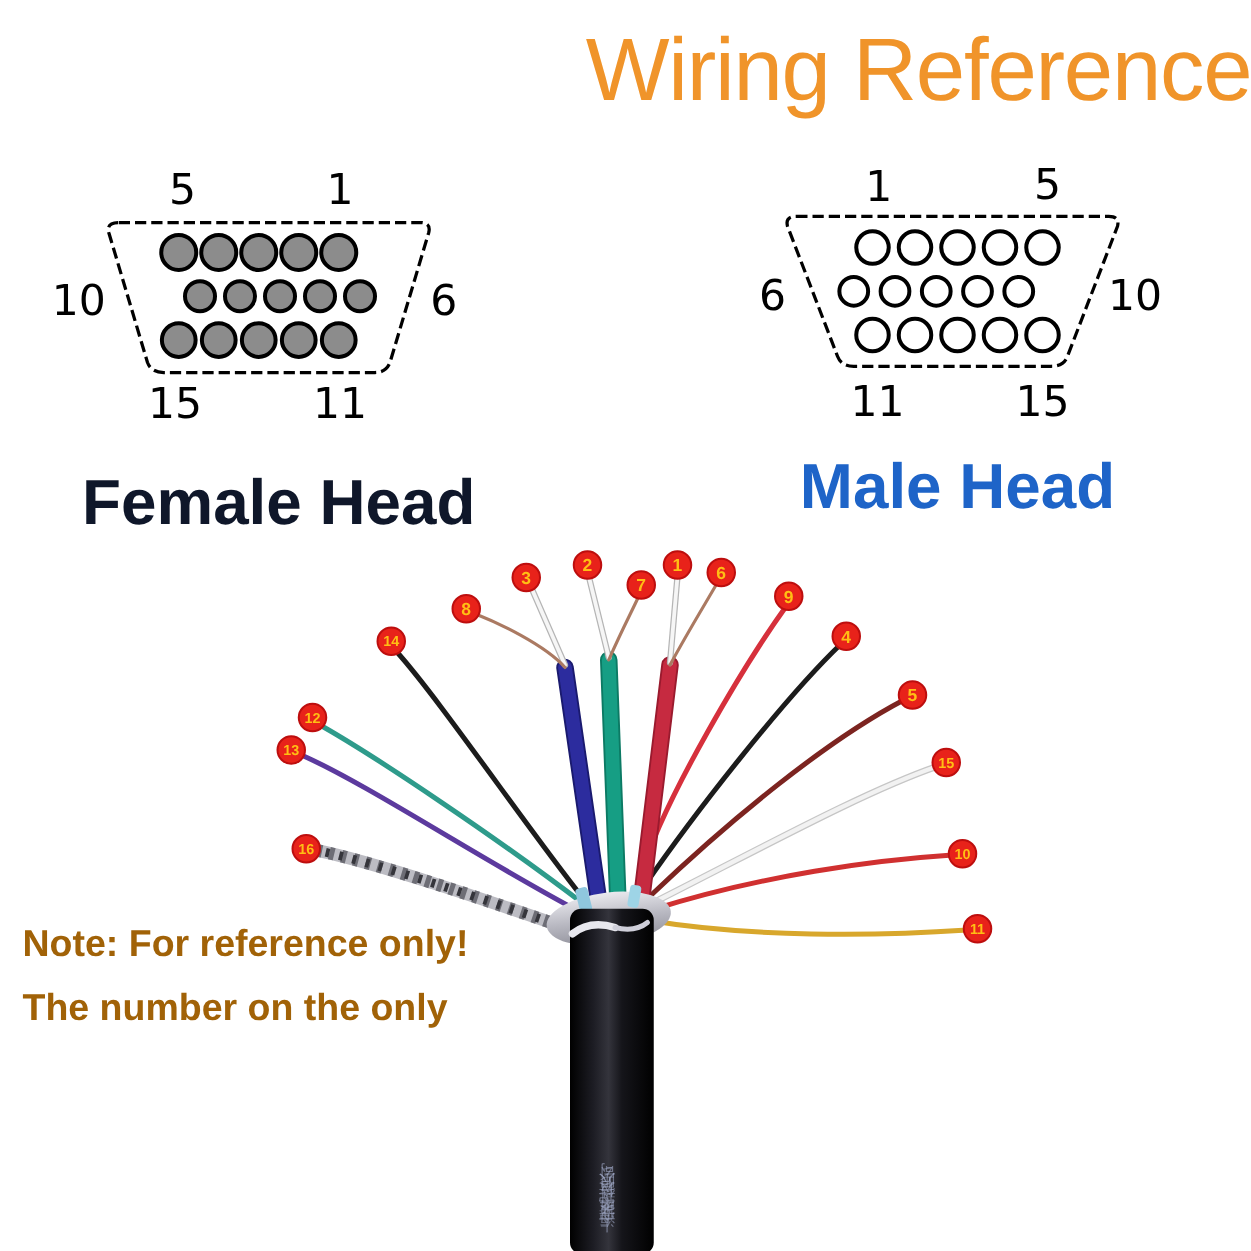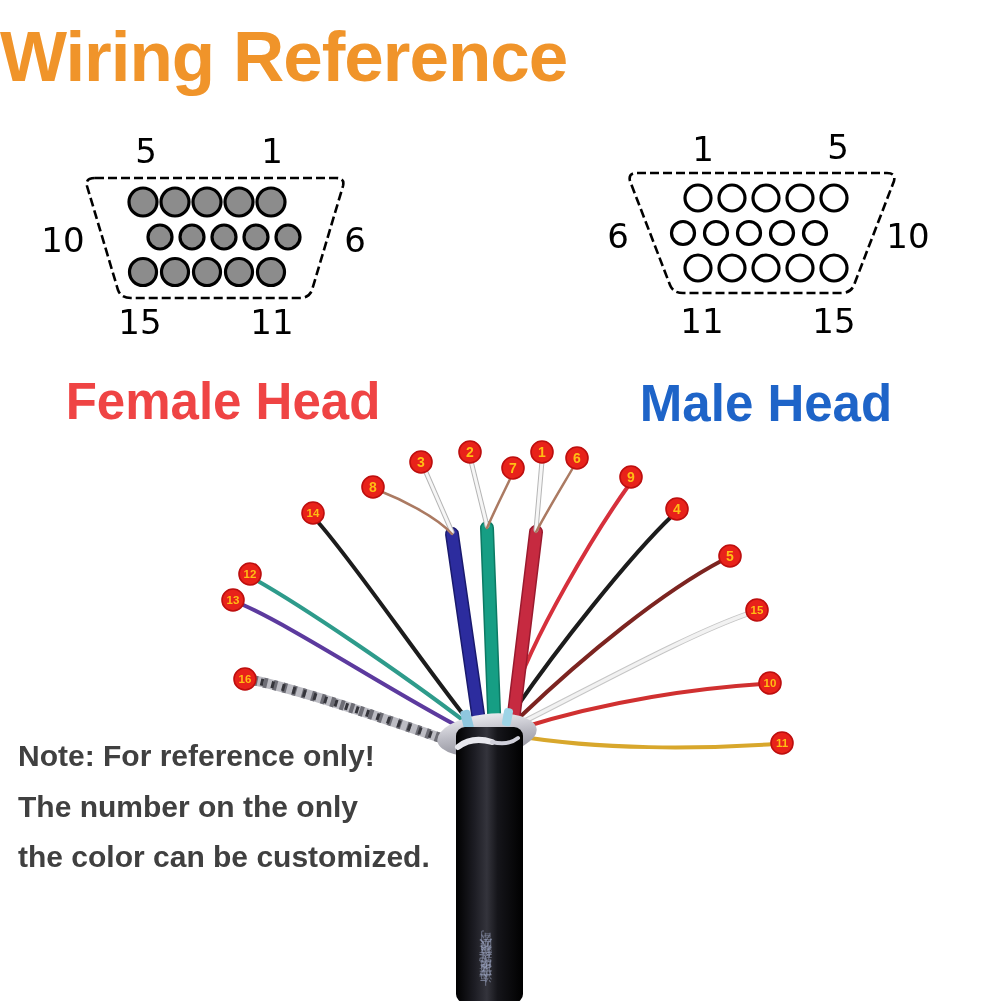--- a/index.html
+++ b/index.html
@@ -1,24 +1,24 @@
 <!DOCTYPE html>
 <html><head>
 <meta charset="utf-8">
 <style>
   html,body{margin:0;padding:0;background:#fff;}
   .stage{position:relative;width:1001px;height:1001px;background:#fff;overflow:hidden;
          font-family:"Liberation Sans",sans-serif;}
-  .title{position:absolute;left:0;right:0;top:16px;text-align:left;
-         font-size:71px;font-weight:700;letter-spacing:-1px;}
+  .title{position:absolute;left:0;right:0;top:16px;text-align:right;
+         font-size:71px;font-weight:400;letter-spacing:-1px;}
   .head-label{position:absolute;font-size:51px;font-weight:800;transform:translateX(-50%);white-space:nowrap;}
   .head-label.female{left:223px;top:372px;}
-  .head-label.male{left:766px;top:374px;text-align:right;}
+  .head-label.male{left:766px;top:359px;text-align:right;}
   #diagram{position:absolute;left:0;top:0;}
-  .note{position:absolute;left:18px;top:731px;color:#404040;font-size:30px;font-weight:800;
+  .note{position:absolute;left:18px;top:731px;color:#a16207;font-size:30px;font-weight:800;
         line-height:50.5px;white-space:nowrap;}
   .cable-print{position:absolute;left:477px;top:765px;height:232px;width:22px;
         writing-mode:vertical-rl;text-orientation:upright;transform:rotate(180deg);
         color:rgba(165,175,205,0.55);font-size:13px;letter-spacing:4px;overflow:hidden;
         font-family:"Liberation Sans",sans-serif;}
 </style>
 </head>
 <body>
 
 <div class="stage">
@@ -167,22 +167,21 @@
           <text x="618" y="248" text-anchor="middle" fill="#000" font-size="34" font-family="DejaVu Sans, sans-serif">6</text>
           <text x="908" y="248" text-anchor="middle" fill="#000" font-size="34" font-family="DejaVu Sans, sans-serif">10</text>
           <text x="702" y="333" text-anchor="middle" fill="#000" font-size="34" font-family="DejaVu Sans, sans-serif">11</text>
           <text x="834" y="333" text-anchor="middle" fill="#000" font-size="34" font-family="DejaVu Sans, sans-serif">15</text>
         </g>
       </g>
   </svg>
 
   <div class="cable-print">上海安捷电子科技有限公司</div>
 
-  <div class="head-label female" style="color: #ef4444;">Female Head</div>
+  <div class="head-label female" style="color: #0f172a;">Female Head</div>
   <div class="head-label male" style="color: rgb(30, 100, 200);">Male Head</div>
 
   <div class="note">
     <div>Note: For reference only!</div>
     <div>The number on the only</div>
-    <div>the color can be customized.</div>
   </div>
 
 </div>
 
 </body></html>

